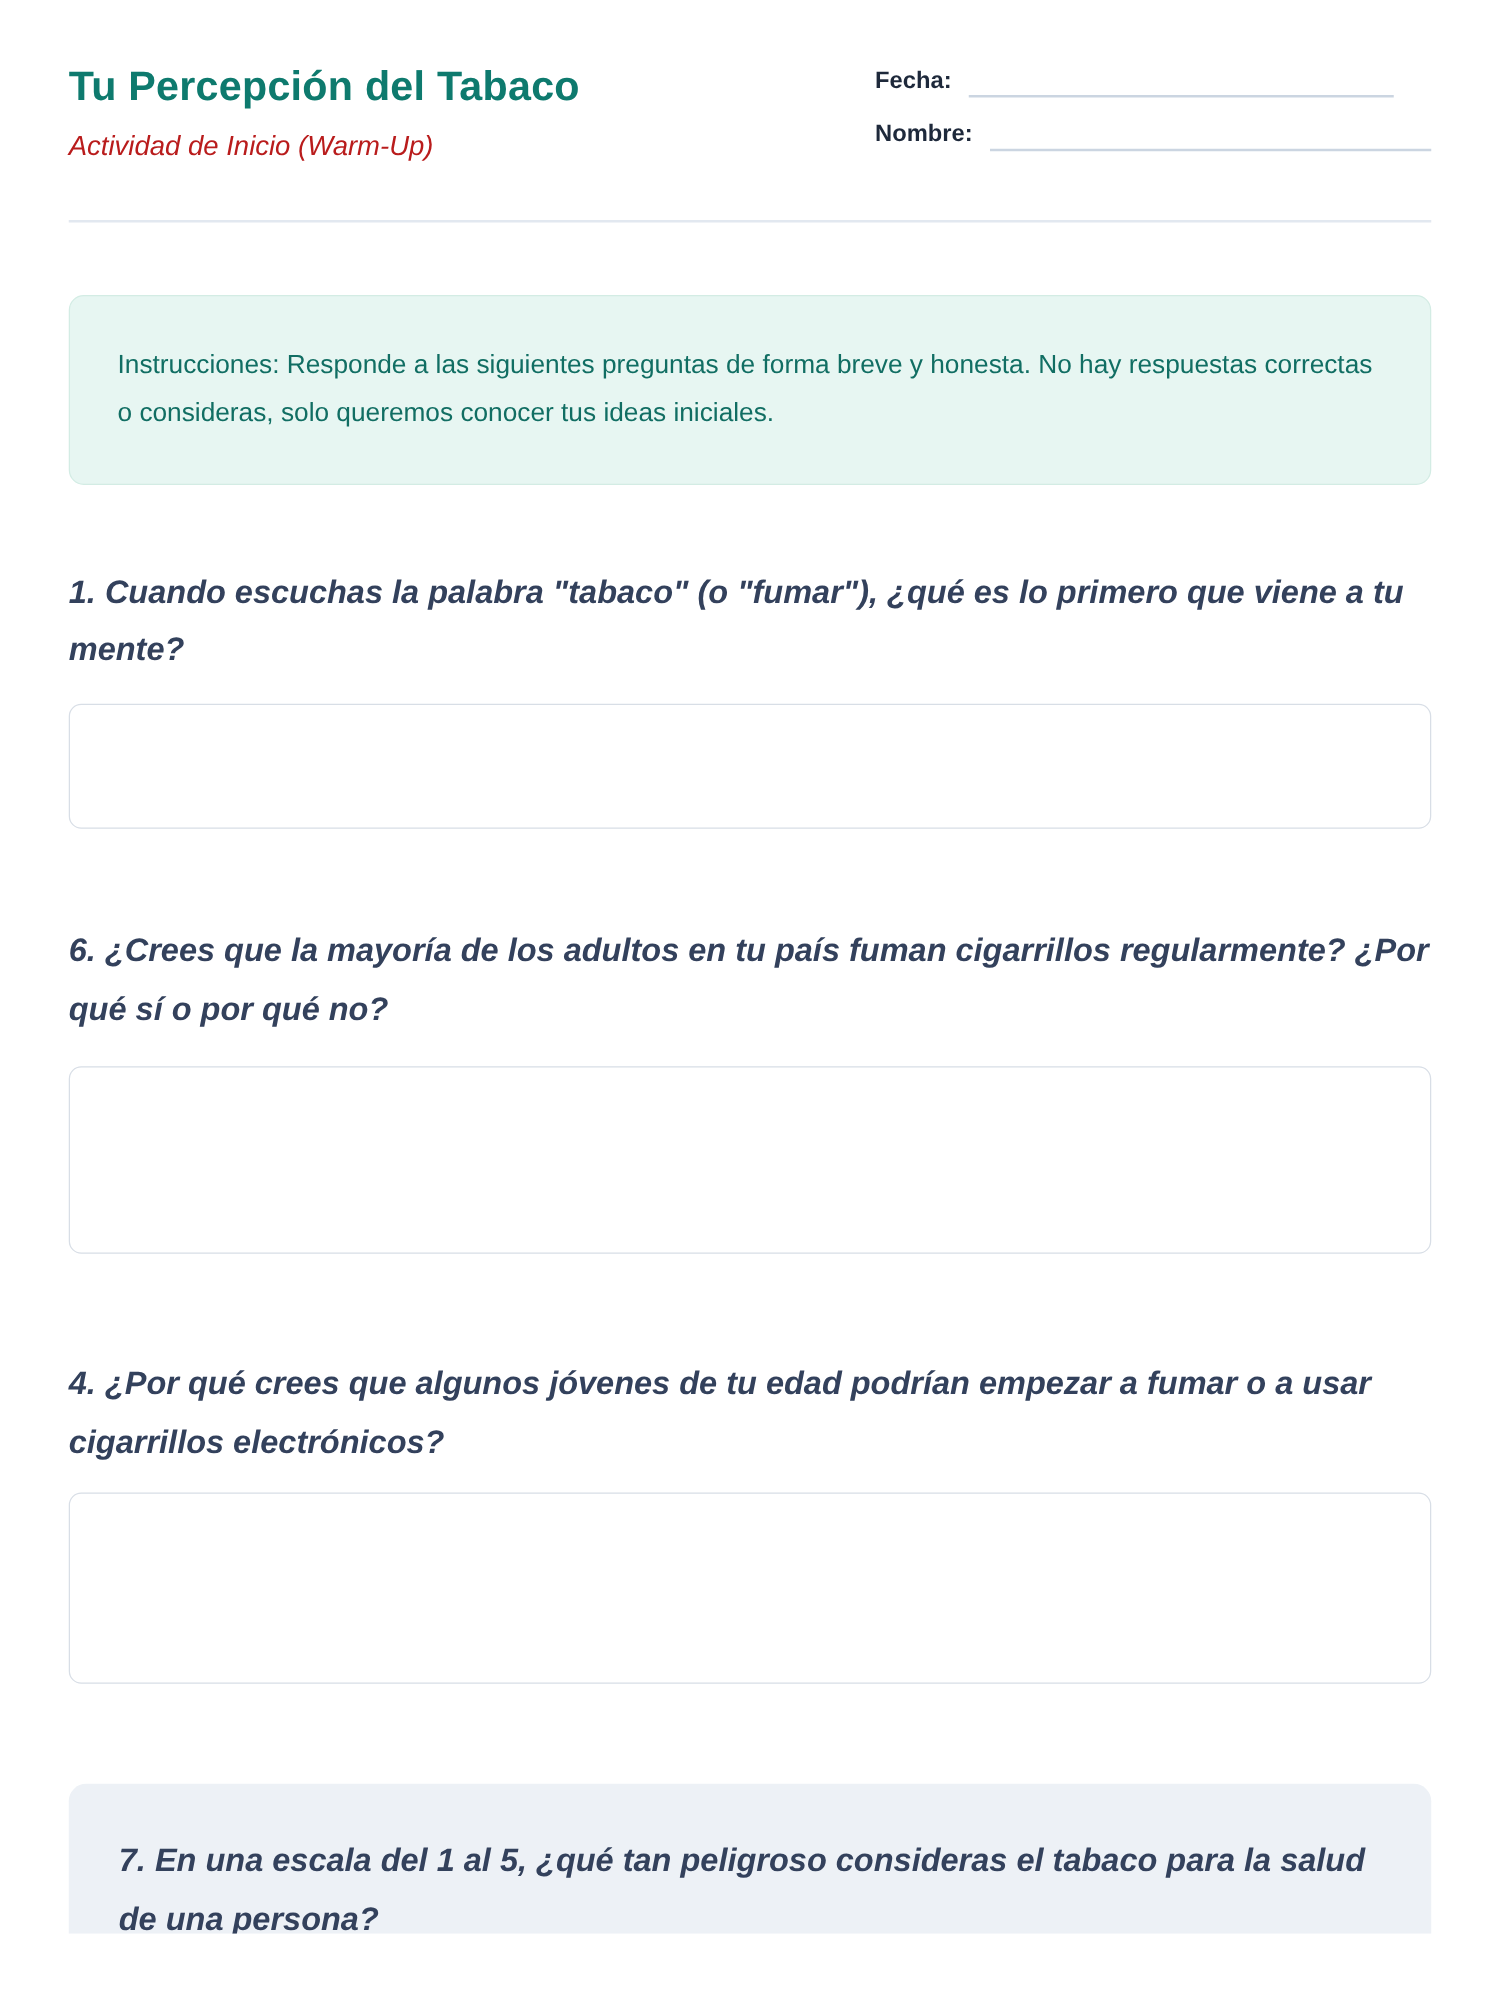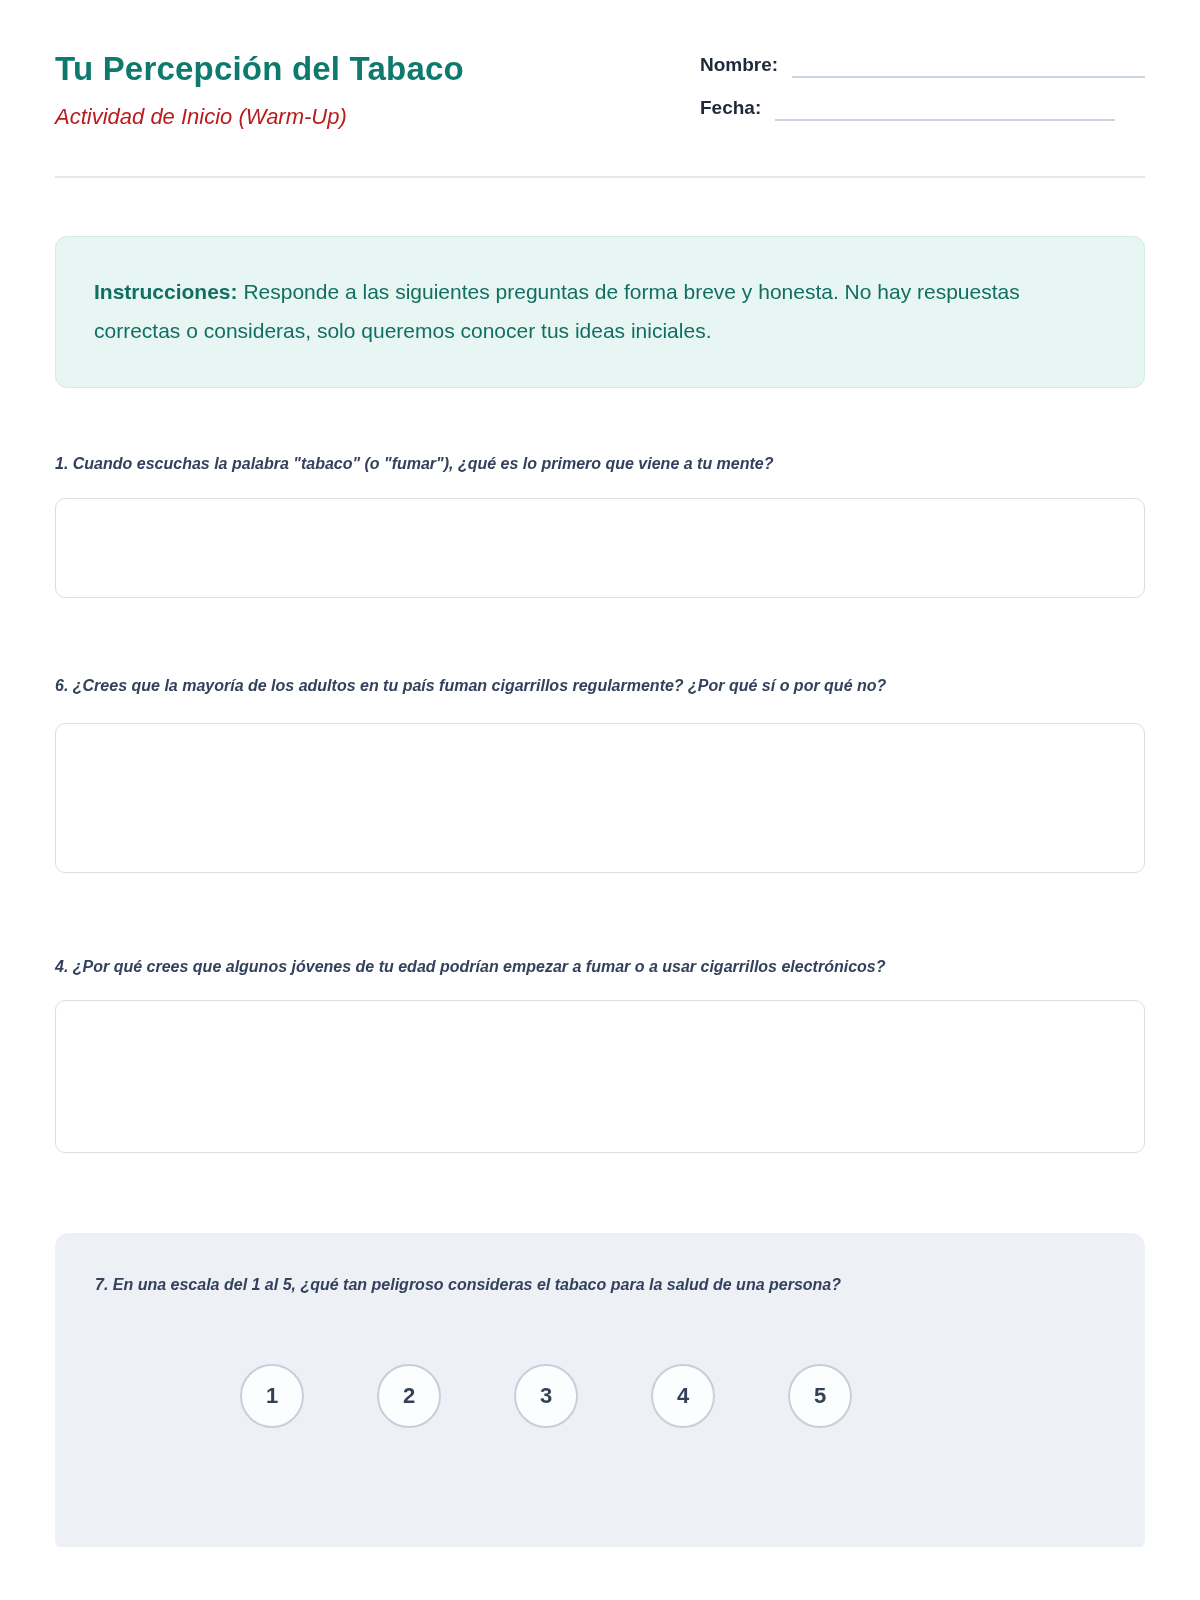--- a/index.html
+++ b/index.html
@@ -53,25 +53,25 @@
   .instructions {
     margin-top: 58px;
     background: #e7f6f2;
     border: 1px solid #d3ece4;
     border-radius: 12px;
     padding: 36px 38px;
     font-size: 21px;
     line-height: 1.85;
     color: #116e63;
   }
-  .ins-label { font-weight: bold; text-align: center; }
+  .ins-label { font-weight: normal; text-align: center; }
 
   
   .question {
-    font-size: 16px;
+    font-size: 26px;
     font-weight: bold;
     font-style: italic;
     color: #33415c;
     line-height: 1.8;
   }
   .answer-box {
     border: 1.5px solid #d8dee6;
     border-radius: 10px;
     background: #ffffff;
   }
@@ -115,26 +115,26 @@
 <body>
 
 <div class="page">
 
   <div class="header">
     <div class="header-left">
       <div class="title">Tu Percepción del Tabaco</div>
       <div class="subtitle">Actividad de Inicio (Warm-Up)</div>
     </div>
     <div class="fields">
+      <div class="field-row fecha">
+        <span class="field-label">Fecha:</span>
+        <span class="field-line"></span>
+      </div>
       <div class="field-row">
         <span class="field-label">Nombre:</span>
-        <span class="field-line"></span>
-      </div>
-      <div class="field-row fecha">
-        <span class="field-label">Fecha:</span>
         <span class="field-line"></span>
       </div>
     </div>
   </div>
 
   <div class="divider"></div>
 
   <div class="instructions">
     <span class="ins-label">Instrucciones:</span>
     <span>Responde a las siguientes preguntas de forma breve y honesta. No hay respuestas correctas o consideras, solo queremos conocer tus ideas iniciales.</span>

